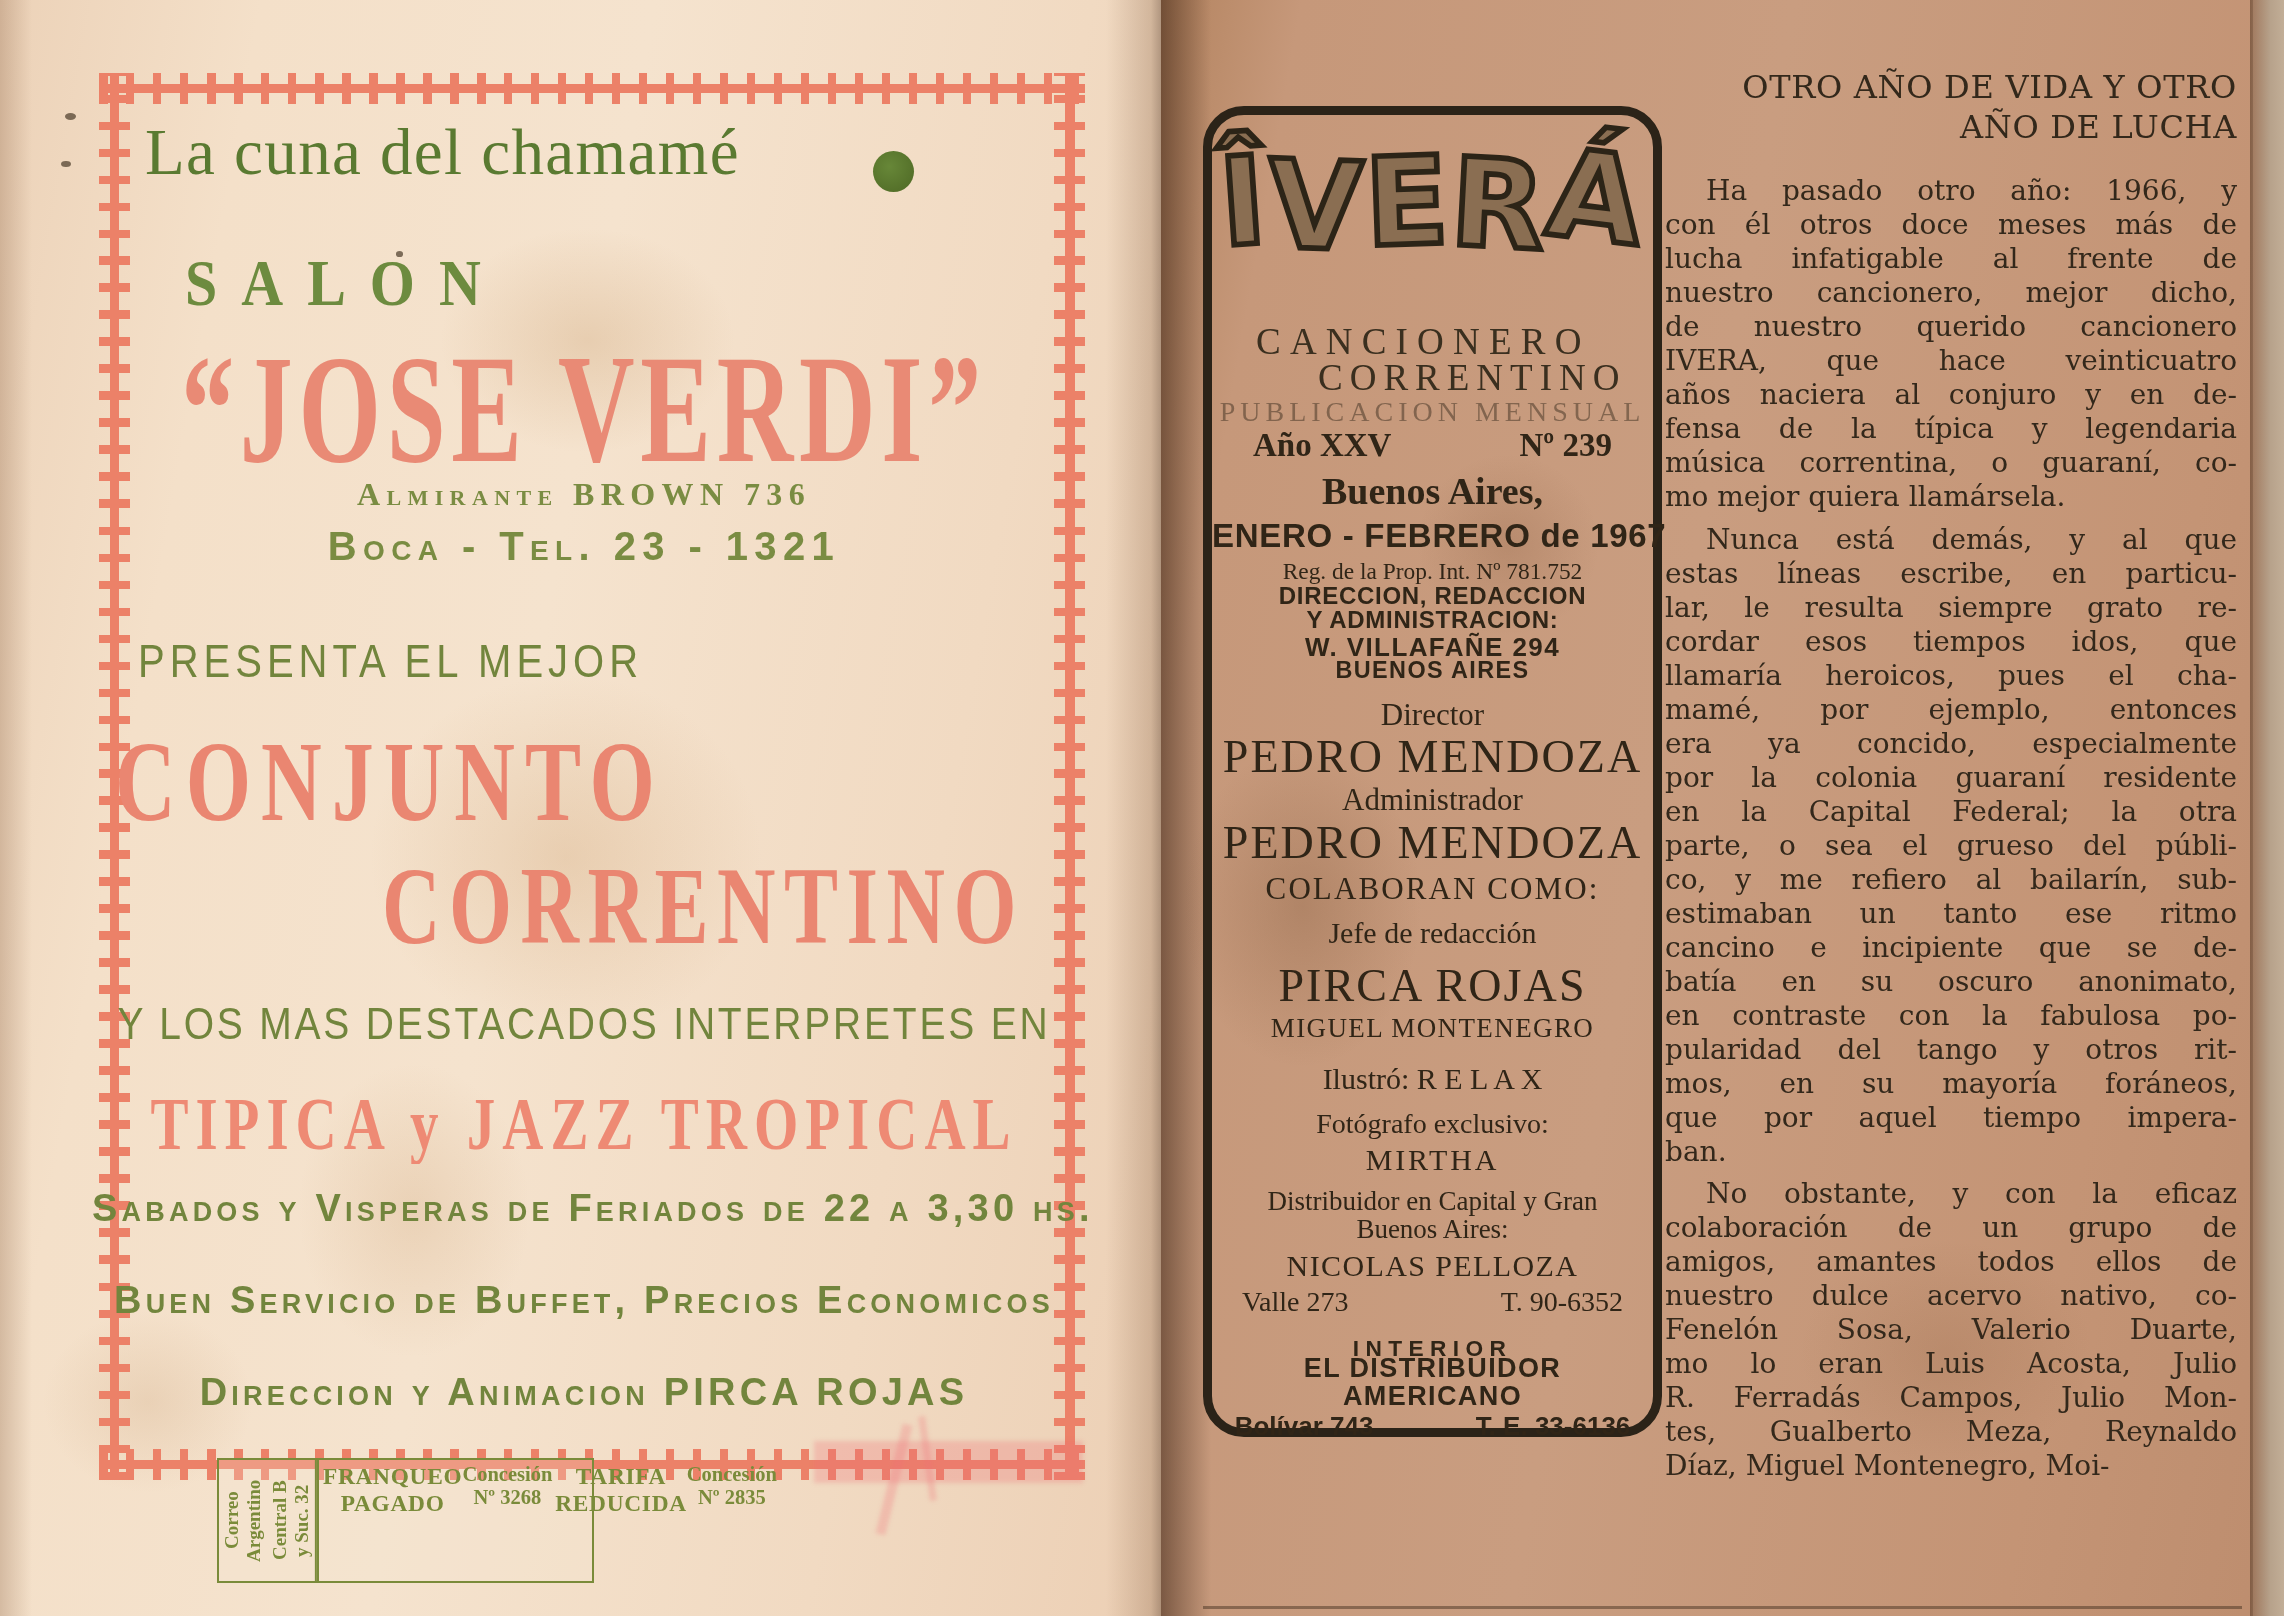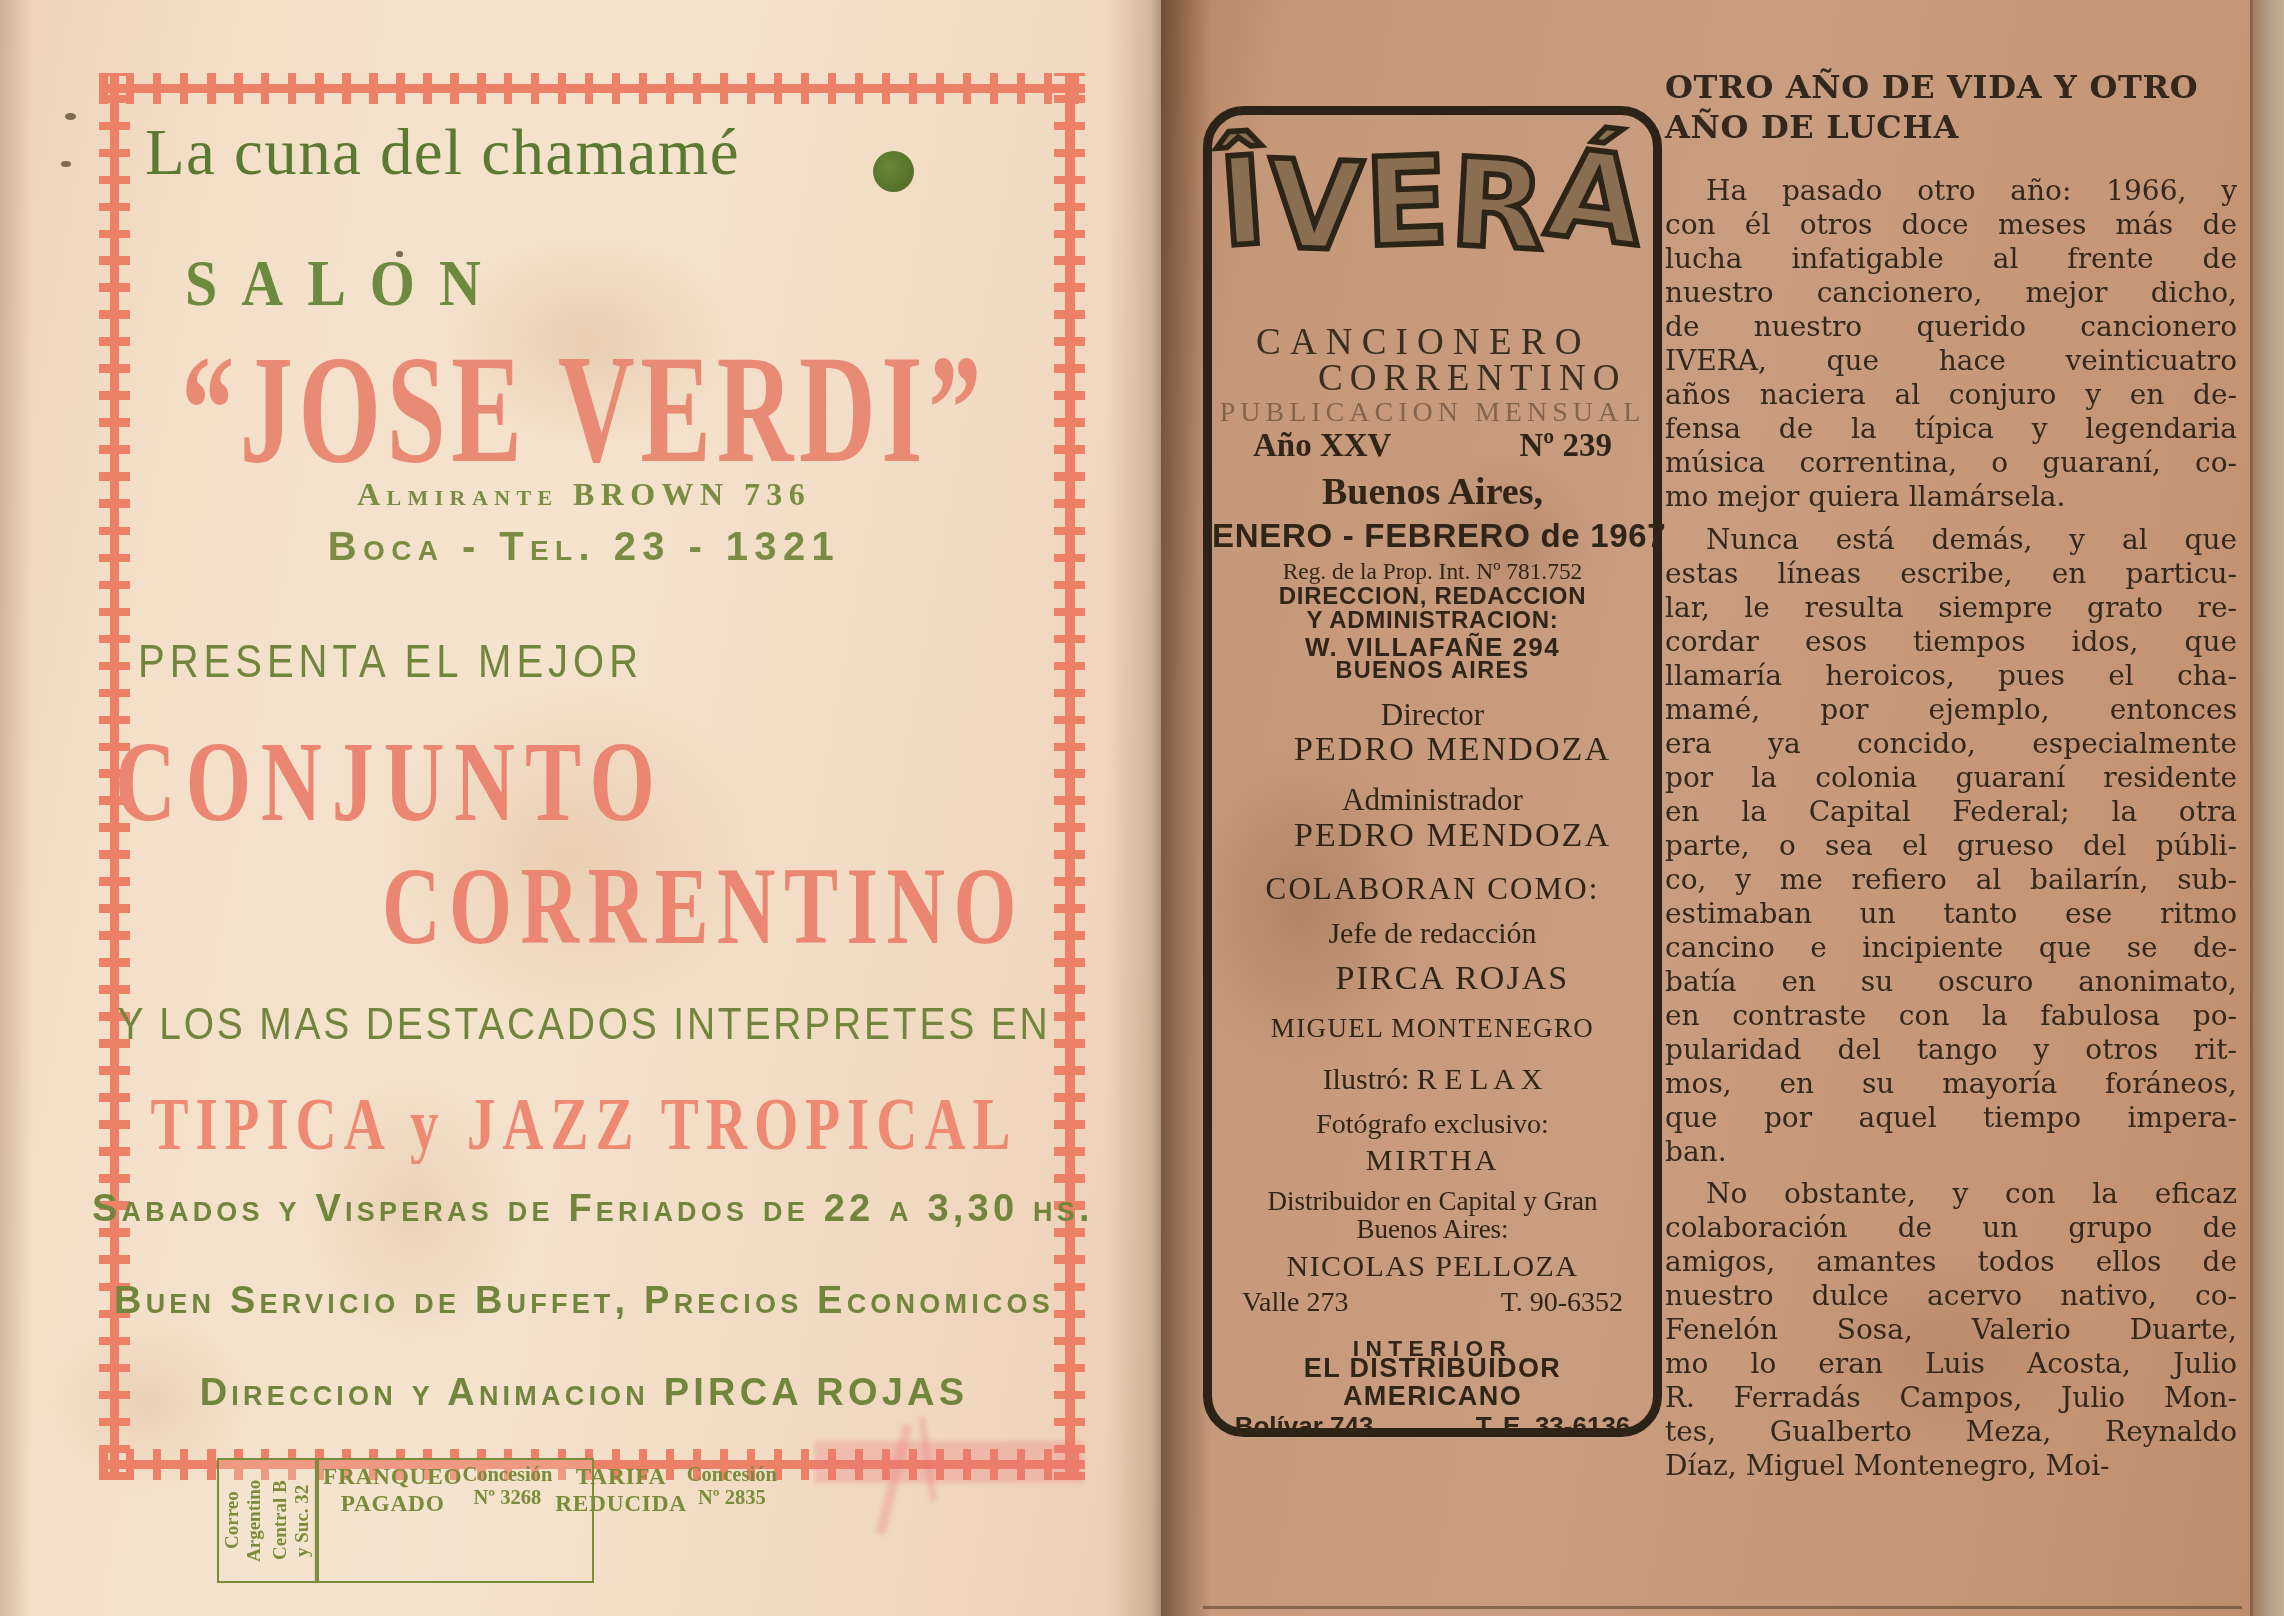--- a/index.html
+++ b/index.html
@@ -103,38 +103,38 @@
     font-weight:bold;font-size:33px;}
   .buenos{top:354px;font-weight:bold;font-size:38px;}
   .enero{top:402px;font-family:"Liberation Sans",sans-serif;font-weight:bold;font-size:33px;letter-spacing:0.7px;}
   .reg{top:443px;font-size:23.4px;}
   .msans{font-family:"Liberation Sans",sans-serif;font-weight:bold;}
   .dir1{top:467px;font-size:24px;letter-spacing:0.7px;}
   .dir2{top:491px;font-size:24px;letter-spacing:0.7px;}
   .dir3{top:517px;font-size:26px;letter-spacing:1.4px;}
   .dir4{top:542px;font-size:23.4px;letter-spacing:1.4px;}
   .lbl{font-size:31px;font-family:Liberation Serif, serif;}
-  .nm{font-size:34px;letter-spacing:2.1px;margin-left:20px;}
+  .nm{font-size:46px;letter-spacing:2.1px;}
   .t-825{top:582px;} .t-868{top:615px;} .t-942{top:667px;} .t-990{top:701px;}
   .t-1068{top:756px;letter-spacing:2.1px;} .t-1132{top:801px;font-size:30px;}
   .t-1192{top:844px;} .t-1268{top:898px;font-size:27px;letter-spacing:1.4px;}
   .t-1338{top:947px;font-size:30px;} .t-1402{top:993px;font-size:28px;}
   .t-1452{top:1028px;font-size:30px;letter-spacing:2.8px;}
   .t-1512{top:1071px;font-size:27px;} .t-1552{top:1099px;font-size:27px;}
   .t-1602{top:1134px;font-size:30px;letter-spacing:1.4px;}
   .valle-row{top:1171px;display:flex;justify-content:space-between;padding:0 30px;font-size:28px;}
   .interior{top:1212px;font-size:22.7px;letter-spacing:6.4px;margin-top:8px;}
   .eldist{top:1238px;font-size:27px;letter-spacing:1.4px;}
   .americano{top:1266px;font-size:27px;letter-spacing:1.4px;}
   .bolivar-row{top:1296px;display:flex;justify-content:space-between;padding:0 22.7px;
     font-family:"Liberation Sans",sans-serif;font-weight:bold;font-size:26px;}
 
   .article{position:absolute;left:504px;top:67px;width:572px;color:#33281b;
     font-family:"DejaVu Serif",serif;}
-  .article-title{text-align:left;font-weight:bold;font-size:32px;line-height:40px;
+  .article-title{text-align:right;font-weight:normal;font-size:32px;line-height:40px;
     letter-spacing:0.7px;white-space:nowrap;}
   .article-body{margin-top:27px;}
   .article-line{font-size:28px;line-height:34px;text-align:justify;text-align-last:justify;}
   .article-line.last{text-align-last:left;}
   .article-line.first{padding-left:41px;}
   .para{margin-bottom:8.5px;}
 
   .speck{position:absolute;background:#4a3a28;border-radius:50%;opacity:.7;}
 </style>
 </head>

